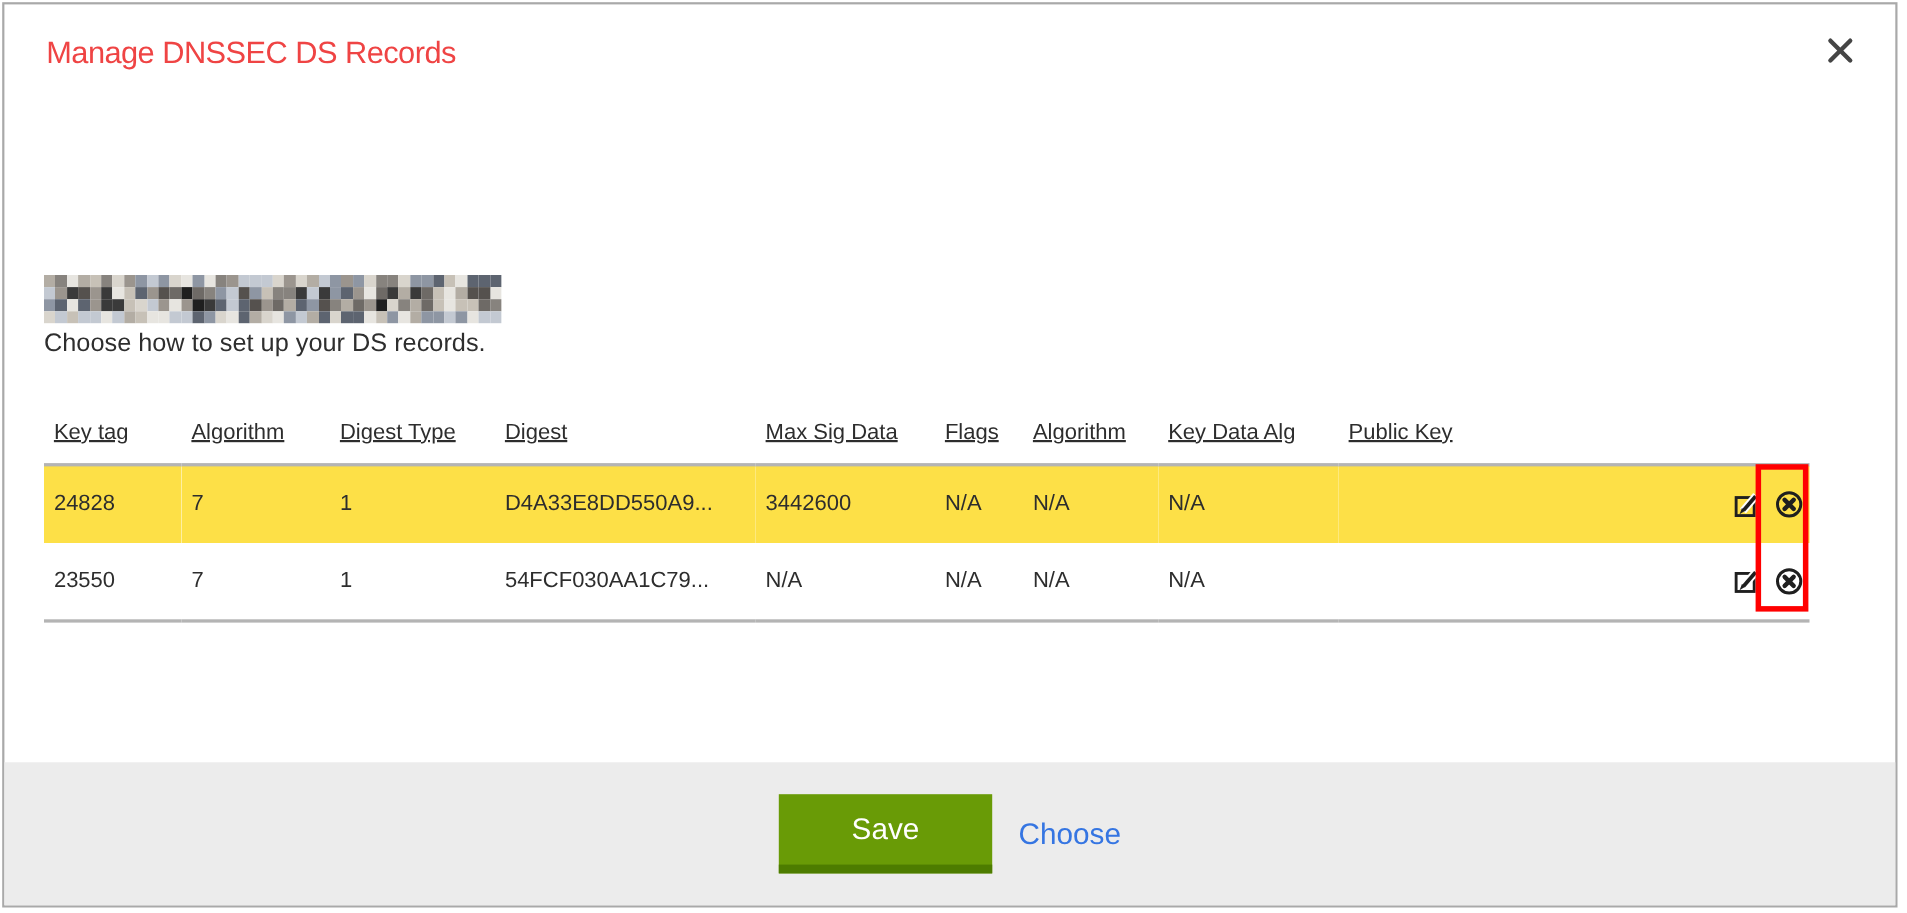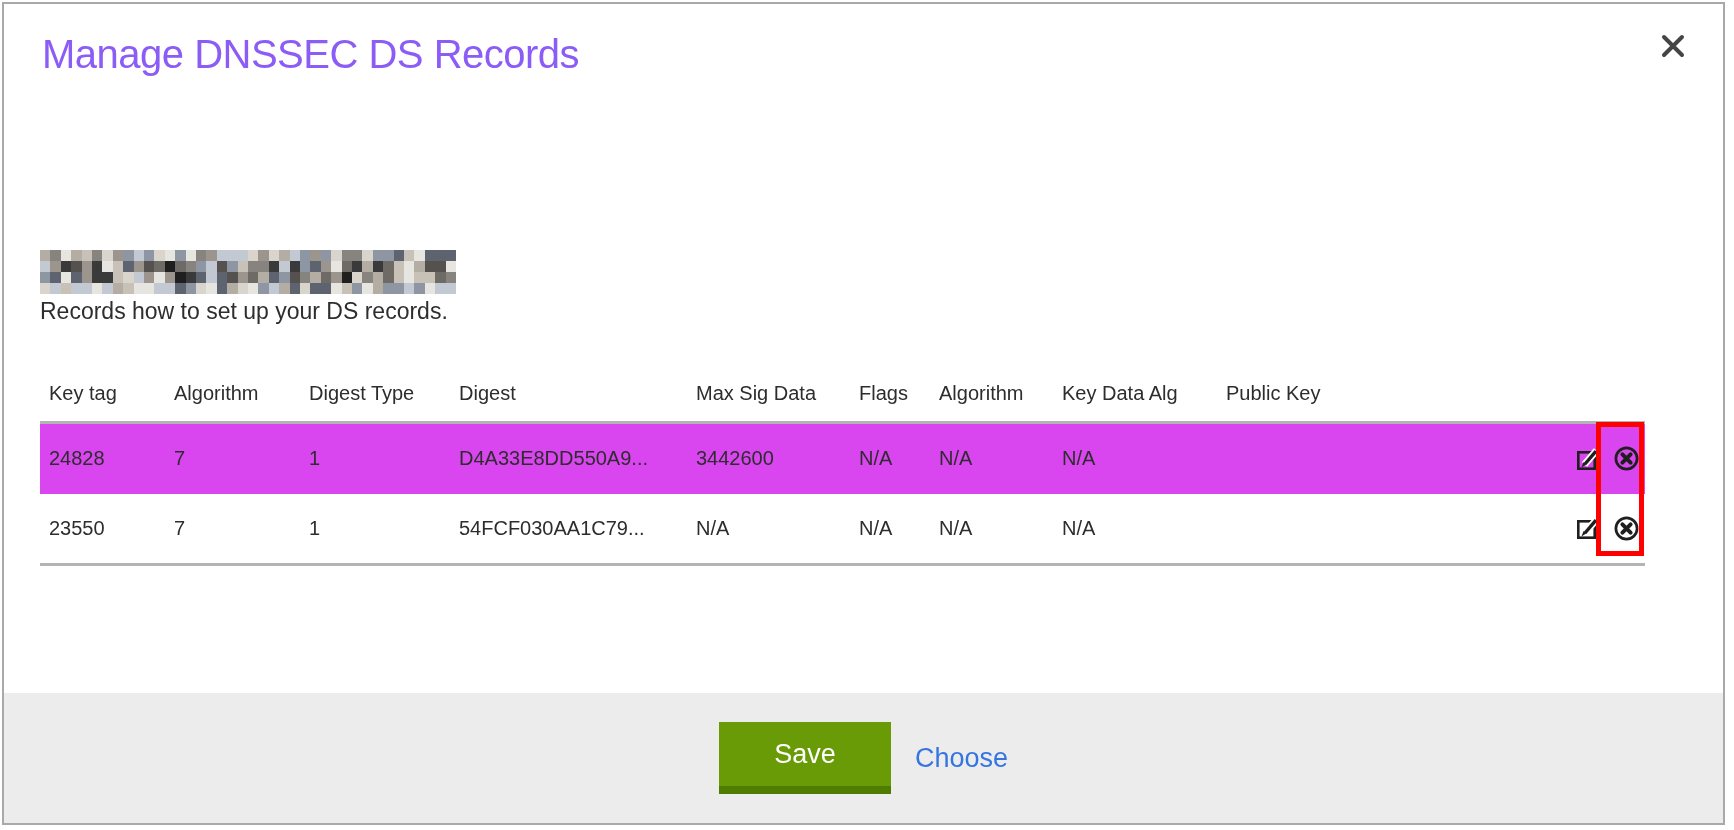--- a/index.html
+++ b/index.html
@@ -12,23 +12,23 @@
   .modal {
     position: absolute;
     left: 2px; top: 2px;
     width: 1723px; height: 823px;
     background: #ffffff;
     border: 2px solid #a9a9a9;
   }
   .modal-title {
     position: absolute;
     left: 38px; top: 28px;
-    font-size: 40px;
+    font-size: 28px;
     font-weight: 400;
-    color: #8b5cf6;
+    color: #ef4444;
     letter-spacing: -0.5px;
   }
   .close-btn {
     position: absolute;
     right: 32px; top: 24px;
     width: 36px; height: 36px;
     background: none; border: none;
     cursor: pointer;
     display: flex; align-items: center; justify-content: center;
   }
@@ -56,30 +56,31 @@
     table-layout: fixed;
   }
   .ds-table th {
     text-align: left;
     font-weight: 400;
     font-size: 20px;
     color: #2d2d2d;
     padding: 12px 0 16px 9px;
     border-bottom: 3px solid #b4b4b4;
     white-space: nowrap;
+    text-decoration: underline;
   }
   .ds-table td {
     font-size: 20px;
     color: #2d2d2d;
     padding-left: 9px;
     height: 71px;
     white-space: nowrap;
     overflow: hidden;
   }
-  .ds-table tbody tr:nth-child(1) { background: #d946ef; }
+  .ds-table tbody tr:nth-child(1) { background: #fde047; }
   .ds-table tbody tr:last-child td { border-bottom: 3px solid #b4b4b4; }
   td.actions-cell {
     padding-right: 13px;
     text-align: right;
   }
   .row-action-btn {
     background: none; border: none; padding: 0;
     cursor: pointer;
     vertical-align: middle;
     margin-left: 6px;
@@ -107,21 +108,21 @@
     position: absolute;
     left: 0; right: 0; bottom: 0;
     height: 130px;
     background: #ececec;
     display: flex;
     align-items: center;
     justify-content: center;
     gap: 24px;
   }
   .save-btn {
-    width: 172px; height: 72px;
+    width: 194px; height: 72px;
     background: #699b06;
     border: none;
     border-bottom: 8px solid #4d7c00;
     color: #ffffff;
     font-size: 27px;
     font-family: "Liberation Sans", sans-serif;
     cursor: pointer;
   }
   .cancel-link {
     background: none; border: none;
@@ -303,21 +304,21 @@
       <span style="background: rgb(179, 173, 164);"></span>
       <span style="background: rgb(142, 150, 163);"></span>
       <span style="background: rgb(142, 150, 163);"></span>
       <span style="background: rgb(195, 201, 210);"></span>
       <span style="background: rgb(142, 150, 163);"></span>
       <span style="background: rgb(231, 229, 224);"></span>
       <span style="background: rgb(195, 201, 210);"></span>
       <span style="background: rgb(195, 201, 210);"></span>
     </div>
 
-  <p class="subtitle">Records how to set up your DS records.</p>
+  <p class="subtitle">Choose how to set up your DS records.</p>
 
   <table class="ds-table">
     <colgroup>
       <col style="width:125px">
         <col style="width:135px">
         <col style="width:150px">
       <col style="width:237px">
         <col style="width:163px">
         <col style="width:80px">
       <col style="width:123px">

